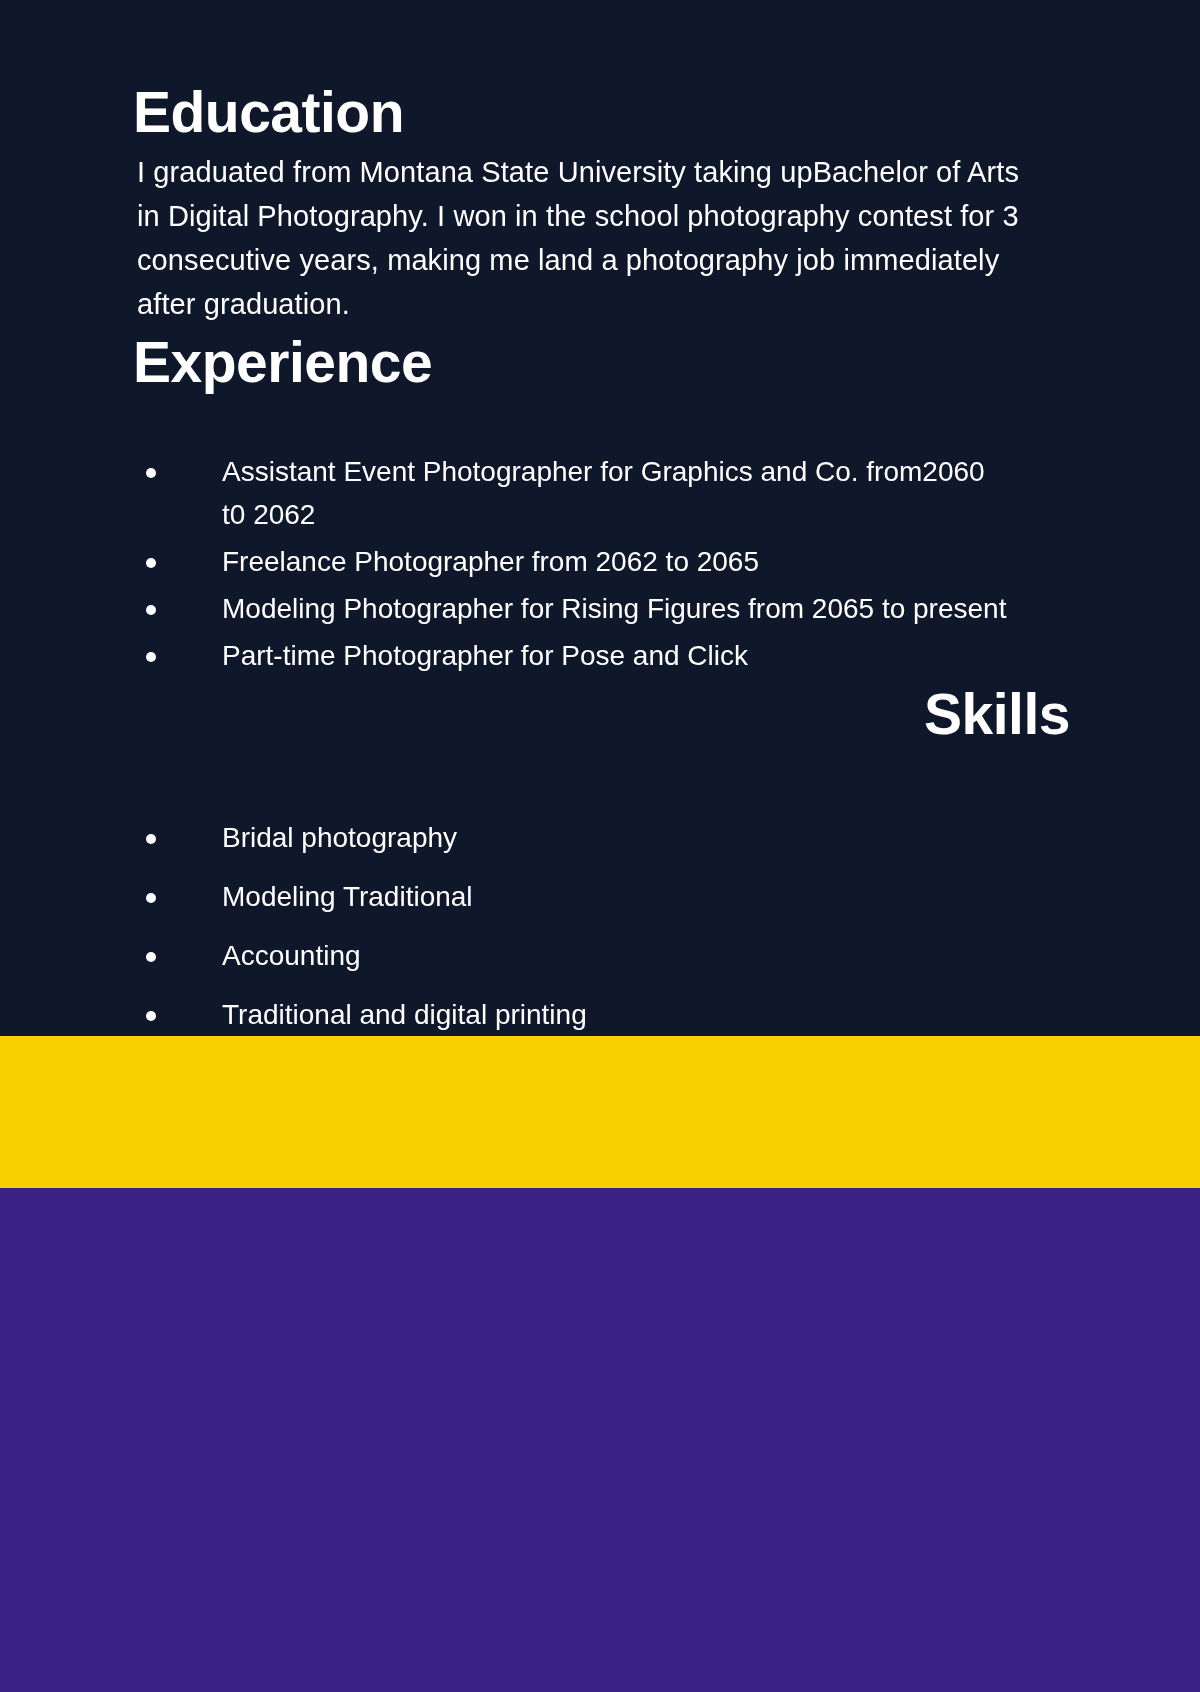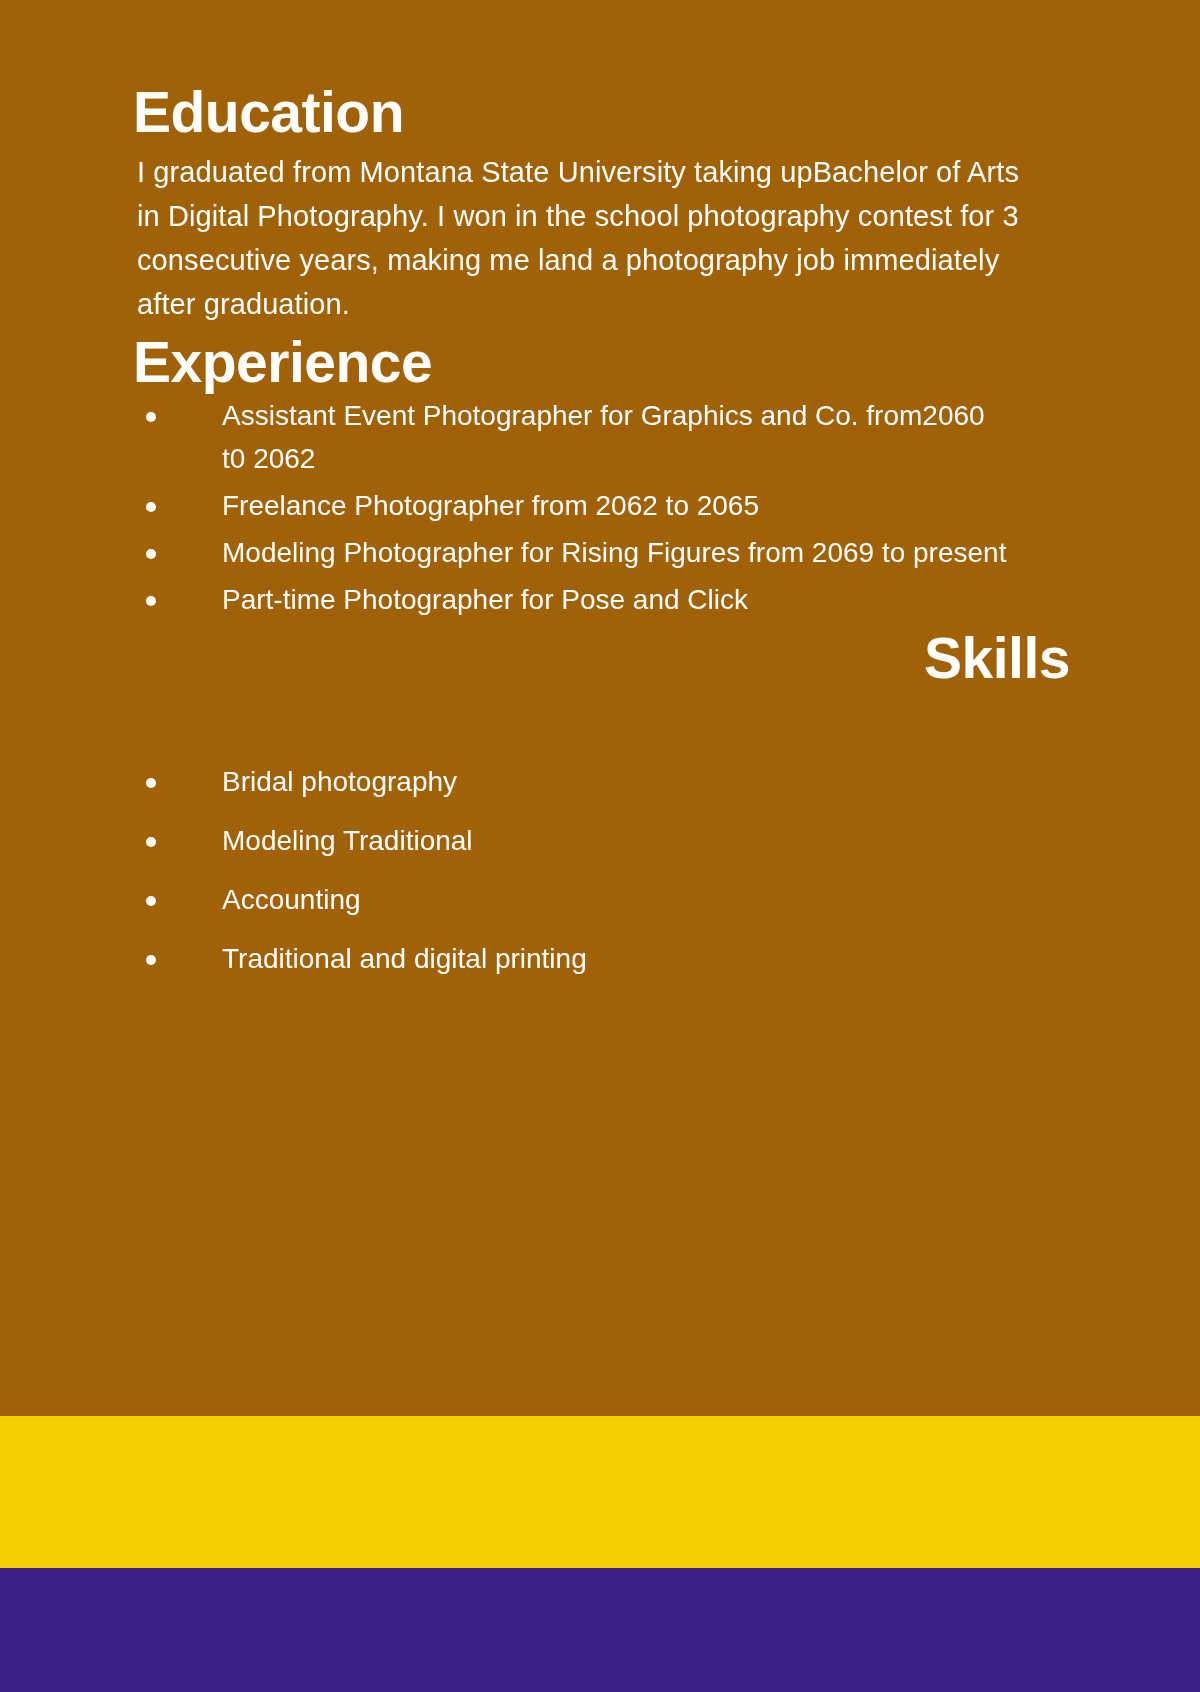--- a/index.html
+++ b/index.html
@@ -10,22 +10,22 @@
     width: 1200px;
     height: 1692px;
     background: #3a2185;
     font-family: "Liberation Sans", sans-serif;
     overflow: hidden;
     position: relative;
   }
   .page {
     position: relative;
     width: 1200px;
-    height: 1568px;
-    background: #a16207;
+    height: 1188px;
+    background: #0f172a;
     box-sizing: border-box;
   }
   .content {
     padding: 80px 130px 0 133px;
   }
   h1.section-title {
     color: #ffffff;
     font-size: 57px;
     font-weight: bold;
     letter-spacing: -0.5px;
@@ -52,20 +52,21 @@
     margin-top: 100px;
     margin-bottom: 0;
     text-align: right;
   }
   ul.bullets {
     list-style: none;
     margin: 0;
     padding: 0;
   }
   ul.bullets.exp-list {
+    margin-top: 56px;
   }
   ul.bullets.skills-list {
     margin-top: 70px;
   }
   ul.bullets li {
     display: flex;
     align-items: flex-start;
     color: #ffffff;
     font-size: 28px;
     line-height: 1.53;
@@ -111,21 +112,21 @@
       <li>
         <span class="bullet-dot"></span>
         <span class="bullet-text">Assistant Event Photographer for Graphics and Co. from2060 t0 2062</span>
       </li>
       <li>
         <span class="bullet-dot"></span>
         <span class="bullet-text">Freelance Photographer from 2062 to 2065</span>
       </li>
       <li>
         <span class="bullet-dot"></span>
-        <span class="bullet-text">Modeling Photographer for Rising Figures from 2069 to present</span>
+        <span class="bullet-text">Modeling Photographer for Rising Figures from 2065 to present</span>
       </li>
       <li>
         <span class="bullet-dot"></span>
         <span class="bullet-text">Part-time Photographer for Pose and Click</span>
       </li>
     </ul>
 
     <h1 class="section-title skills-title">Skills</h1>
 
     <ul class="bullets skills-list">

